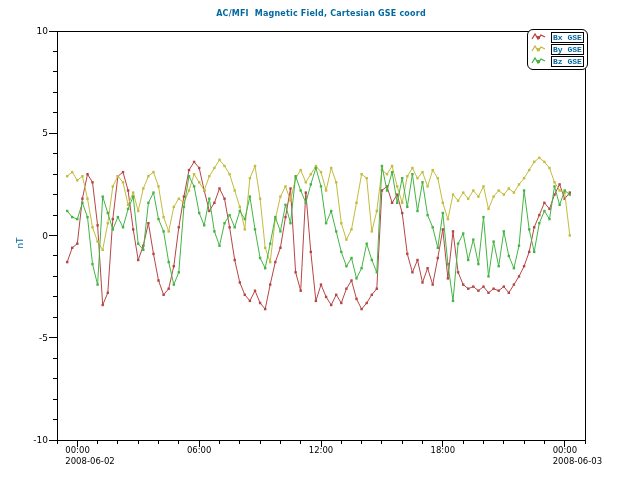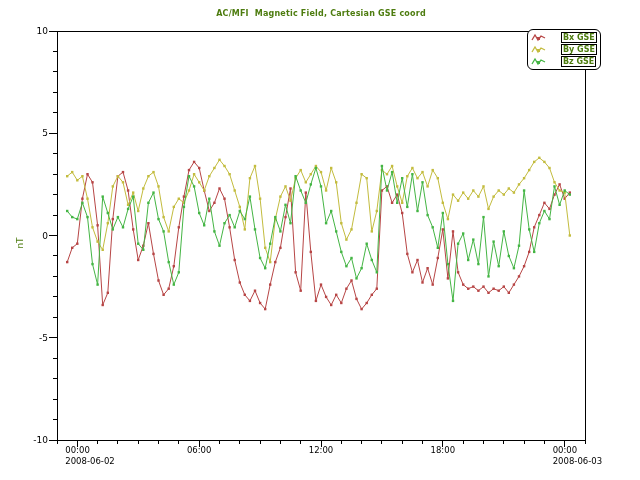--- a/index.html
+++ b/index.html
@@ -1,28 +1,28 @@
 <!DOCTYPE html>
 <html><head>
 <meta charset="utf-8">
 <style>
   html,body{margin:0;padding:0;background:#fff;}
   .stage{position:relative;width:640px;height:464px;background:#ffffff;overflow:hidden;
-         font-family:"DejaVu Sans",sans-serif;color:#4d7c0f;}
+         font-family:"DejaVu Sans",sans-serif;color:#0369a1;}
   .title{position:absolute;top:9px;left:0;width:642px;text-align:center;
          font-size:8px;font-weight:bold;white-space:pre;letter-spacing:0.2px;}
   svg.chart{position:absolute;left:0;top:0;}
   svg text{fill:#000;}
   .ylab{font-size:9px;}
   .xlab{font-size:8.5px;}
   .nt-label{position:absolute;left:20px;top:243px;font-size:9px;
             transform:translate(-50%,-50%) rotate(-90deg);}
   .legend{position:absolute;left:527px;top:29px;background:#fff;border:1px solid #000;
           border-radius:6px;padding:1px 3px 2px 3px;display:flex;flex-direction:column;gap:0px;}
-  .legend-row{display:flex;align-items:flex-end;gap:14px;height:12px;}
+  .legend-row{display:flex;align-items:center;gap:4px;height:12px;font-family:Liberation Mono, monospace;}
   .legend-label{font-size:8px;font-weight:bold;border:1px solid #000;background:#fff;
                 padding:0 1px;line-height:9px;white-space:pre;}
 </style>
 </head>
 <body>
 
 <div class="stage">
 
   <div class="title">AC/MFI  Magnetic Field, Cartesian GSE coord</div>
 

